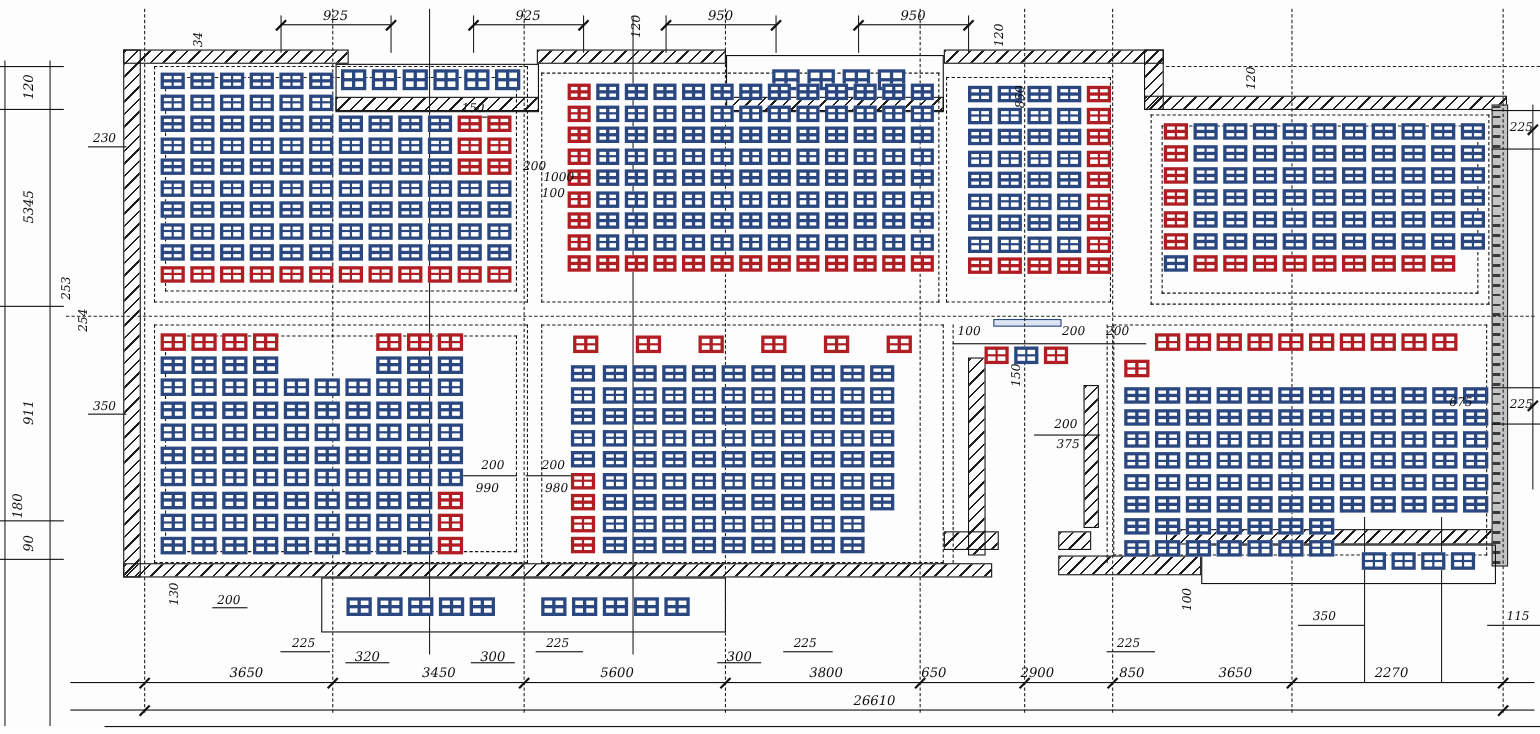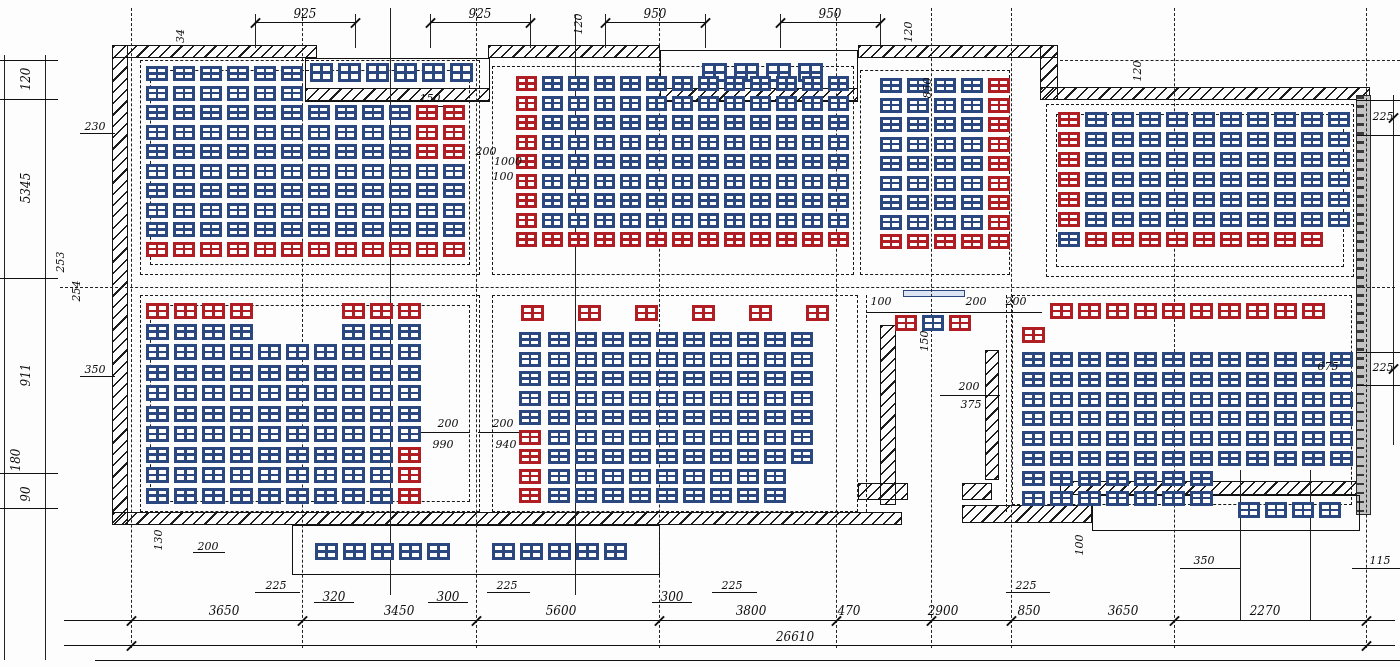--- a/index.html
+++ b/index.html
@@ -819,21 +819,21 @@
     <div class="lbl big" style="left: 480px; top: 14px;">925</div>
     <div class="lbl big" style="left: 655px; top: 14px;">950</div>
     <div class="lbl big" style="left: 830px; top: 14px;">950</div>
     <div class="lbl big" style="left: 224px; top: 611px;">3650</div>
     <div class="lbl big" style="left: 334px; top: 597px;">320</div>
     <div class="lbl big" style="left: 399px; top: 611px;">3450</div>
     <div class="lbl big" style="left: 448px; top: 597px;">300</div>
     <div class="lbl big" style="left: 561px; top: 611px;">5600</div>
     <div class="lbl big" style="left: 672px; top: 597px;">300</div>
     <div class="lbl big" style="left: 751px; top: 611px;">3800</div>
-    <div class="lbl big" style="left: 849px; top: 611px;">470</div>
+    <div class="lbl big" style="left: 849px; top: 611px;">650</div>
     <div class="lbl big" style="left: 943px; top: 611px;">2900</div>
     <div class="lbl big" style="left: 1029px; top: 611px;">850</div>
     <div class="lbl big" style="left: 1123px; top: 611px;">3650</div>
     <div class="lbl big" style="left: 1265px; top: 611px;">2270</div>
     <div class="lbl big" style="left: 795px; top: 637px;">26610</div>
     <div class="lbl rot big" style="left: 26px; top: 79px;">120</div>
     <div class="lbl rot big" style="left: 26px; top: 188px;">5345</div>
     <div class="lbl rot big" style="left: 26px; top: 375px;">911</div>
     <div class="lbl rot big" style="left: 16px; top: 460px;">180</div>
     <div class="lbl rot big" style="left: 26px; top: 494px;">90</div>
@@ -848,21 +848,21 @@
     <div class="lbl rot" style="left: 578px; top: 24px;">120</div>
     <div class="lbl rot" style="left: 908px; top: 32px;">120</div>
     <div class="lbl rot" style="left: 927px; top: 88px;">850</div>
     <div class="lbl rot" style="left: 1137px; top: 71px;">120</div>
     <div class="lbl rot" style="left: 60px; top: 262px;">253</div>
     <div class="lbl rot" style="left: 76px; top: 291px;">254</div>
     <div class="lbl" style="left: 95px; top: 369px;">350</div>
     <div class="lbl" style="left: 448px; top: 423px;">200</div>
     <div class="lbl" style="left: 443px; top: 444px;">990</div>
     <div class="lbl" style="left: 503px; top: 423px;">200</div>
-    <div class="lbl" style="left: 506px; top: 444px;">940</div>
+    <div class="lbl" style="left: 506px; top: 444px;">980</div>
     <div class="lbl" style="left: 881px; top: 301px;">100</div>
     <div class="lbl" style="left: 976px; top: 301px;">200</div>
     <div class="lbl" style="left: 1016px; top: 301px;">200</div>
     <div class="lbl rot" style="left: 924px; top: 341px;">150</div>
     <div class="lbl" style="left: 969px; top: 386px;">200</div>
     <div class="lbl" style="left: 971px; top: 404px;">375</div>
     <div class="lbl" style="left: 1328px; top: 366px;">675</div>
     <div class="lbl rot" style="left: 158px; top: 540px;">130</div>
     <div class="lbl" style="left: 208px; top: 546px;">200</div>
     <div class="lbl" style="left: 276px; top: 585px;">225</div>

